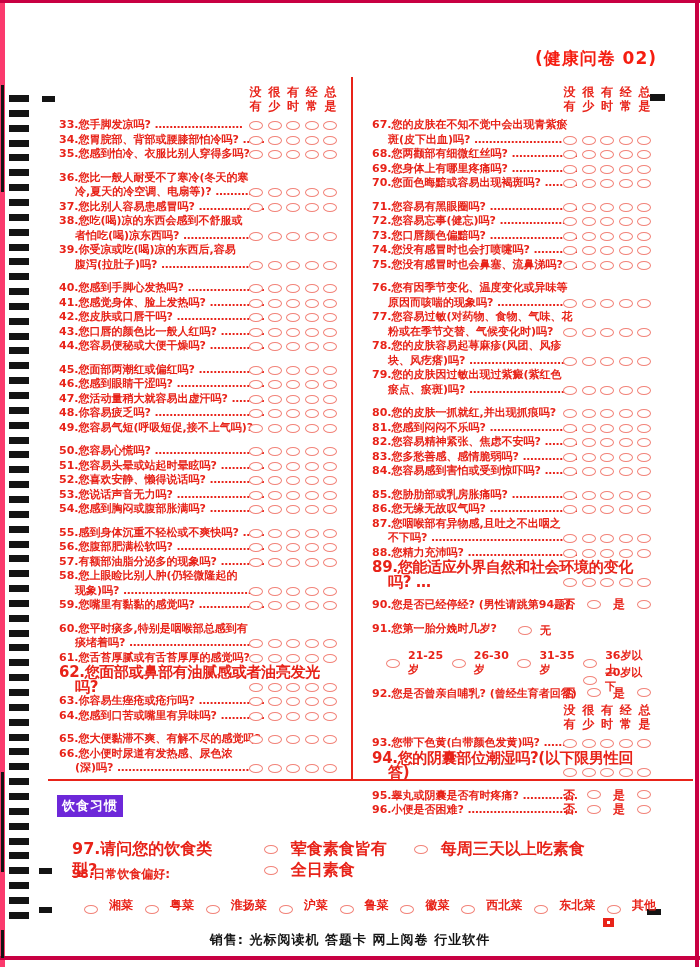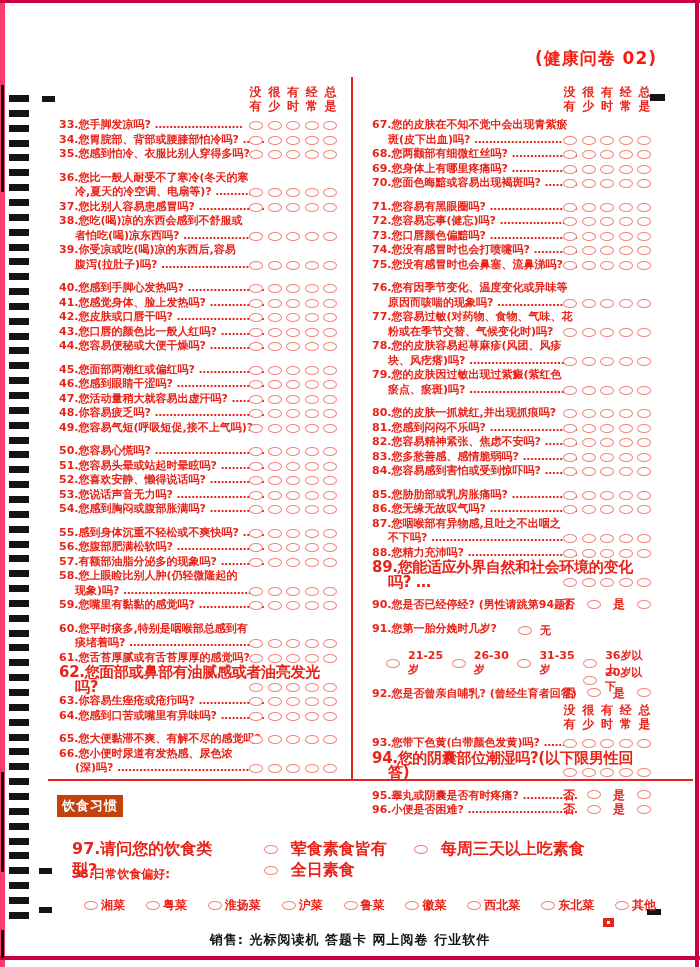--- a/index.html
+++ b/index.html
@@ -41,29 +41,29 @@
     display:inline-block;background:#fff;flex:0 0 auto;}
   .yn-label{font-size:12px;color:#e82319;font-weight:bold;line-height:12px;}
 
   .fb-line1{position:relative;height:15px;}
   .fb-line2{display:flex;justify-content:space-between;padding-left:14px;margin-top:12px;}
   .fb-group{display:inline-flex;align-items:center;gap:8px;}
   .fb-g1{position:absolute;left:146px;top:2px;}
   .fb-g2{position:absolute;left:211px;top:2px;margin-top:42px;}
   .opt-label{font-size:11px;}
 
-  .diet-heading{position:absolute;left:57px;top:795px;background:#c2410c;color:#fff;
+  .diet-heading{position:absolute;left:57px;top:795px;background:#6d28d9;color:#fff;
     font-weight:bold;font-size:13px;padding:2px 5px;letter-spacing:1px;}
   .q97-row{position:absolute;left:72px;top:839px;display:flex;align-items:center;
     font-size:16px;color:#e82319;font-weight:bold;}
   .q97-row .opt{display:inline-flex;align-items:center;gap:13px;margin-left:27px;}
   .q98-label{position:absolute;left:72px;top:866px;font-size:12px;color:#e82319;font-weight:bold;}
   .q98-row{position:absolute;left:84px;right:44px;top:897px;display:flex;justify-content:space-between;
     font-size:12px;color:#e82319;font-weight:bold;}
-  .q98-row .opt{display:inline-flex;align-items:center;gap:3px;}
+  .q98-row .opt{display:inline-flex;align-items:flex-end;gap:11px;}
 
   .footer-text{position:absolute;left:0;right:0;top:931px;text-align:center;color:#141414;
     font-weight:bold;font-size:13px;letter-spacing:1px;}
 </style>
 </head>
 <body>
 
 <div class="page">
 
   <div class="edge-left"></div>

